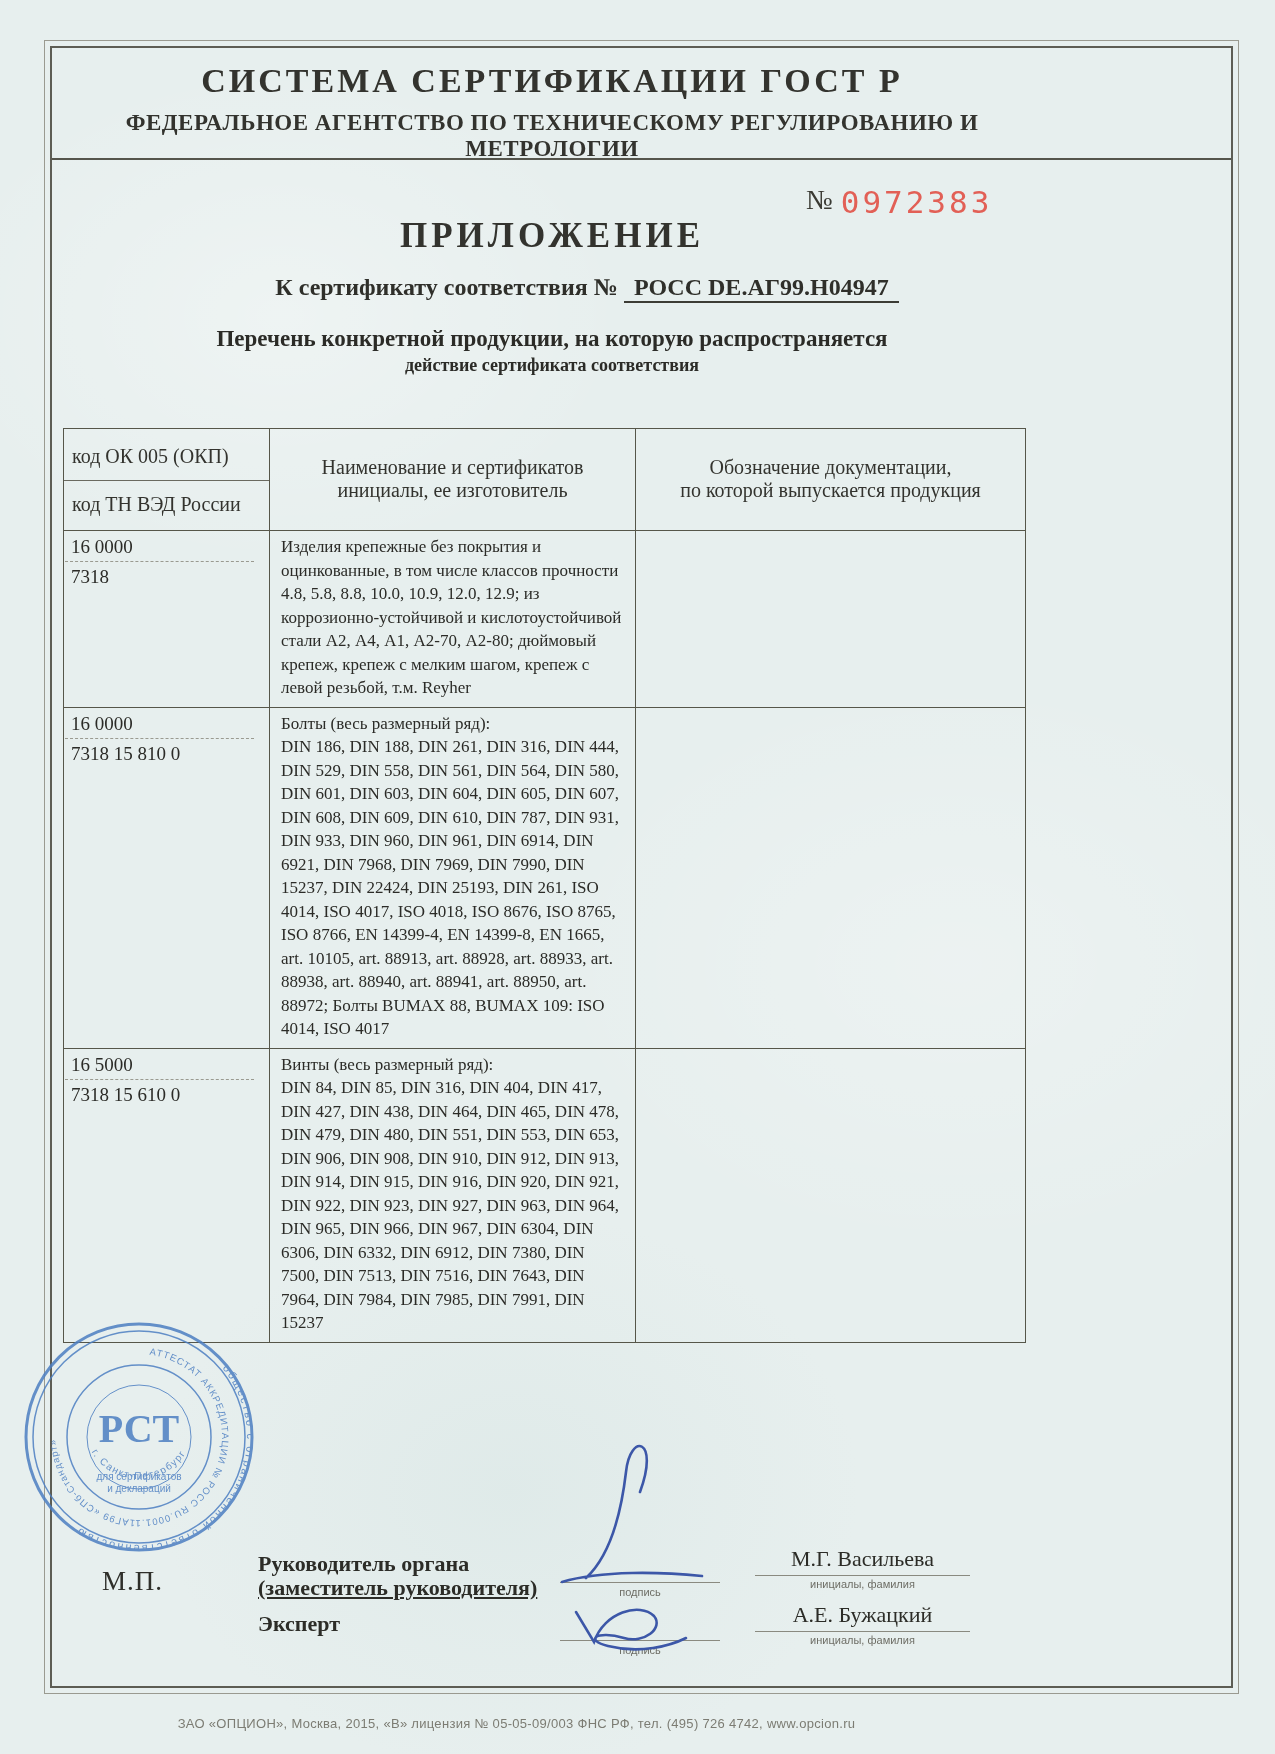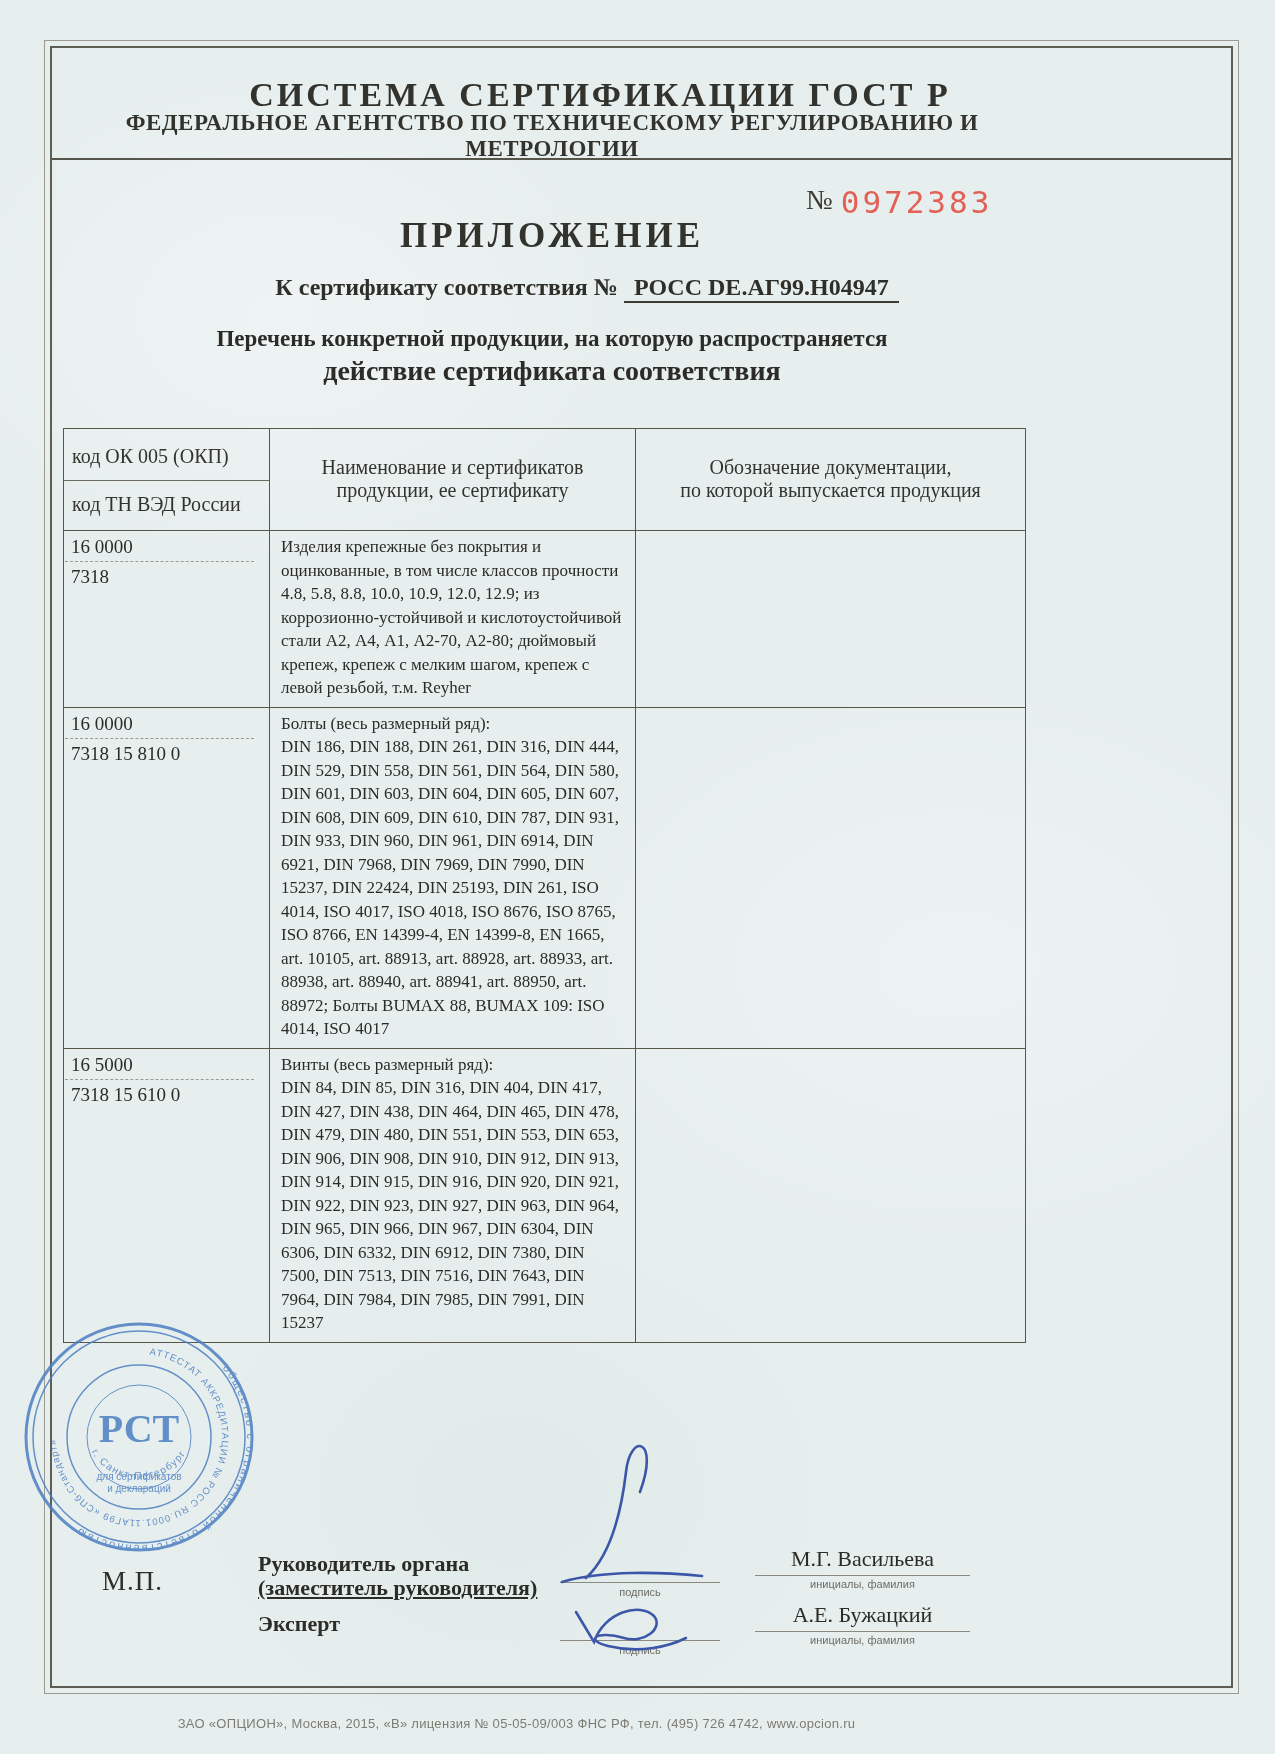--- a/index.html
+++ b/index.html
@@ -9,31 +9,31 @@
       radial-gradient(ellipse 500px 360px at 22% 18%, rgba(255,255,255,.30), transparent 70%),
       radial-gradient(ellipse 600px 420px at 75% 55%, rgba(255,255,255,.22), transparent 70%),
       radial-gradient(ellipse 500px 400px at 40% 85%, rgba(200,220,218,.25), transparent 70%),
       #e7efee;
     font-family:"Liberation Serif","DejaVu Serif",serif;
     color:#2b2b27;
   }
   .frame-outer{position:absolute;left:44px;top:40px;right:36px;bottom:60px;border:1px solid #9a9a90;}
   .frame-inner{position:absolute;inset:5px;border:2px solid #5d5d54;}
   .center-col{position:absolute;left:52px;width:1000px;text-align:center;}
-  .h1{top:76px;font-size:34px;font-weight:bold;letter-spacing:3px;color:#33332e;padding-left:48px;}
+  .h1{top:62px;font-size:34px;font-weight:bold;letter-spacing:3px;color:#33332e;}
   .h2{top:110px;font-size:23px;font-weight:bold;letter-spacing:.5px;color:#33332e;}
   .rule{position:absolute;left:52px;top:158px;width:1179px;height:2px;background:#55554c;}
   .numblock{position:absolute;left:806px;top:184px;display:flex;align-items:flex-start;gap:8px;}
   .numsign{font-size:28px;color:#3a3a33;}
   .numdigits{font-family:"DejaVu Sans Mono",monospace;font-size:31px;color:#e2544a;letter-spacing:3px;opacity:.92;}
   .title{top:216px;font-size:35px;font-weight:bold;letter-spacing:4px;color:#33332e;}
   .subtitle{top:274px;font-size:24px;font-weight:bold;color:#2f2f2a;margin-left:35px;}
   .certnum{border-bottom:2px solid #3c3c35;padding:0 10px 1px 10px;font-weight:bold;}
   .desc1{top:326px;font-size:23px;font-weight:bold;}
-  .desc2{top:355px;font-size:28px;font-weight:bold;}
+  .desc2{top:355px;font-size:18px;font-weight:bold;}
   table.main{
     position:absolute;left:63px;top:428px;width:955px;
     border-collapse:collapse;table-layout:fixed;
   }
   table.main td{border:1.5px solid #565649;vertical-align:top;}
   td.c1{width:205px;}
   td.c2{width:363px;}
   td.c3{width:387px;}
   .hc1top,.hc1bot{padding:10px 8px;font-size:20px;color:#33332e;}
   .hc1top{border-bottom:1px solid #6a6a60;padding-top:16px;padding-bottom:12px;}
@@ -87,21 +87,21 @@
   <table class="main">
     <tbody>
         <tr>
       <td class="c1" style="padding:0;">
         <div class="hc1top">код ОК 005 (ОКП)</div>
         <div class="hc1bot">код ТН ВЭД России</div>
       </td>
       <td class="c2">
         <div class="hcenter">
           <div>Наименование и сертификатов</div>
-          <div>продукции, ее сертификату</div>
+          <div>инициалы, ее изготовитель</div>
         </div>
       </td>
       <td class="c3">
         <div class="hcenter">
           <div>Обозначение документации,</div>
           <div>по которой выпускается продукция</div>
         </div>
       </td>
     </tr>
 

